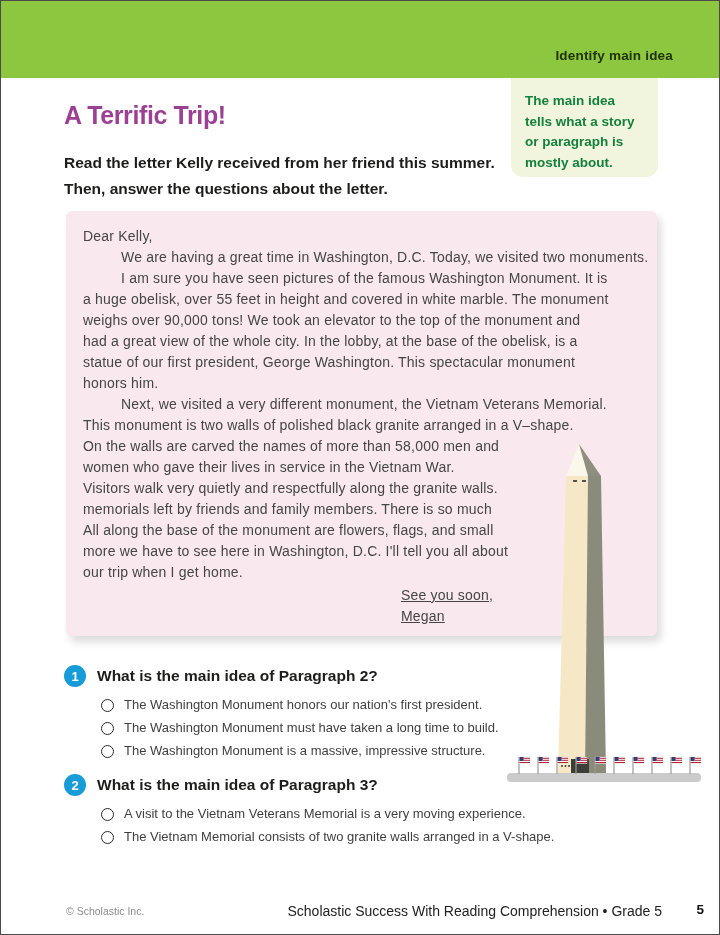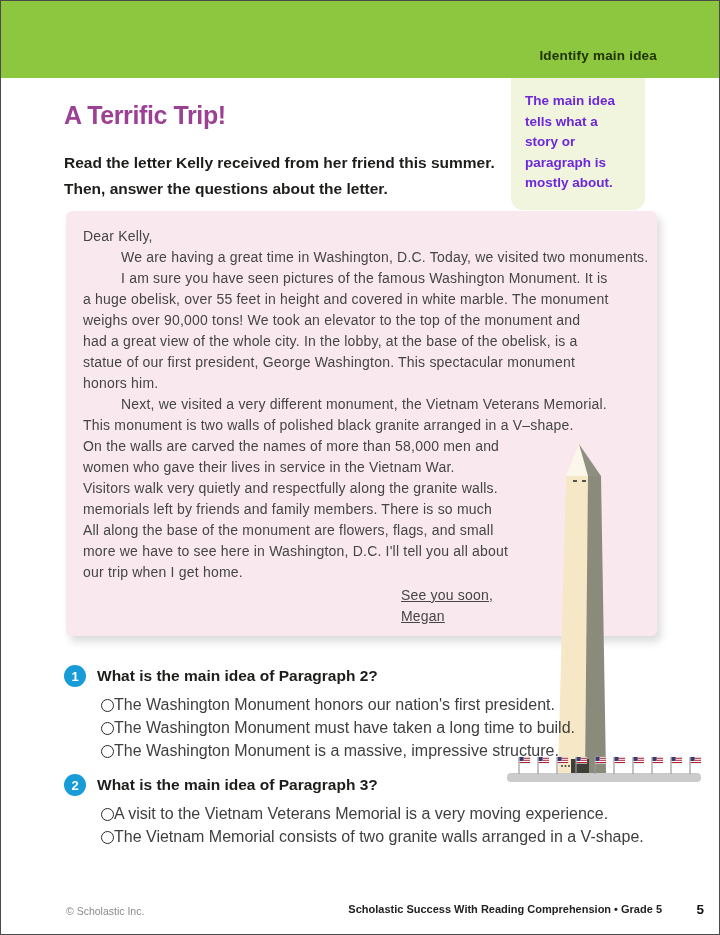--- a/index.html
+++ b/index.html
@@ -10,30 +10,30 @@
     position:relative; width:720px; height:935px;
     background:#ffffff; border:1px solid #4b4b4b; overflow:hidden;
   }
 
   
   .band {
     position:absolute; left:0; top:0; width:100%; height:77px;
     background:#8dc63f;
   }
   .band-label {
-    position:absolute; right:62px; bottom:15px;
+    position:absolute; right:46px; bottom:15px;
     font-size:13.5px; font-weight:700; color:#203400; letter-spacing:.2px;
   }
 
   
   .note {
-    position:absolute; left:510px; top:77px; width:134px;
+    position:absolute; left:510px; top:77px; width:147px;
     background:#f1f5de; border-radius:0 0 12px 12px;
-    padding:13px 13px 16px 14px;
-    font-size:13.5px; line-height:1.52; font-weight:600; color:#6d28d9;
+    padding:13px 13px 4px 14px;
+    font-size:13.5px; line-height:1.52; font-weight:600; color:#15803d;
   }
   .note b { font-weight:800; }
 
   .title {
     position:absolute; left:63px; top:100px;
     font-size:25px; font-weight:900; letter-spacing:-0.4px; color:#9c4094;
   }
 
   .instructions {
     position:absolute; left:63px; top:149px;
@@ -59,37 +59,37 @@
   .questions { position:absolute; left:63px; top:664px; width:620px; }
   .question + .question { margin-top:14px; }
   .q-head { display:flex; align-items:center; gap:11px; margin-bottom:9px; }
   .badge {
     width:22px; height:22px; border-radius:50%; background:#189cd8;
     color:#fff; font-size:13px; font-weight:800;
     display:flex; align-items:center; justify-content:center; flex:none;
   }
   .prompt { font-size:15.5px; font-weight:800; color:#1d1d1b; }
   .option {
-    display:flex; align-items:center; gap:0;
+    display:flex; align-items:center; gap:10px;
     margin-left:37px; margin-bottom:5px;
-    font-size:16px; line-height:18px; color:#3f3f3f;
+    font-size:13px; line-height:18px; color:#3f3f3f;
   }
   .radio {
     width:13px; height:13px; border:1.7px solid #2a2a2a; border-radius:50%;
     background:#fff; flex:none;
   }
 
   
   .footer-copy {
     position:absolute; left:65px; top:904px;
     font-size:10.5px; color:#8b8b8b;
   }
   .footer-series {
     position:absolute; right:57px; top:902px;
-    font-size:11px; font-weight:700; color:#222;
+    font-size:14px; font-weight:400; color:#222;
   }
   .footer-page {
     position:absolute; right:15px; top:901px;
     font-size:13.5px; font-weight:800; color:#111;
   }
 </style>
 </head>
 <body>
 
 <div class="page">

